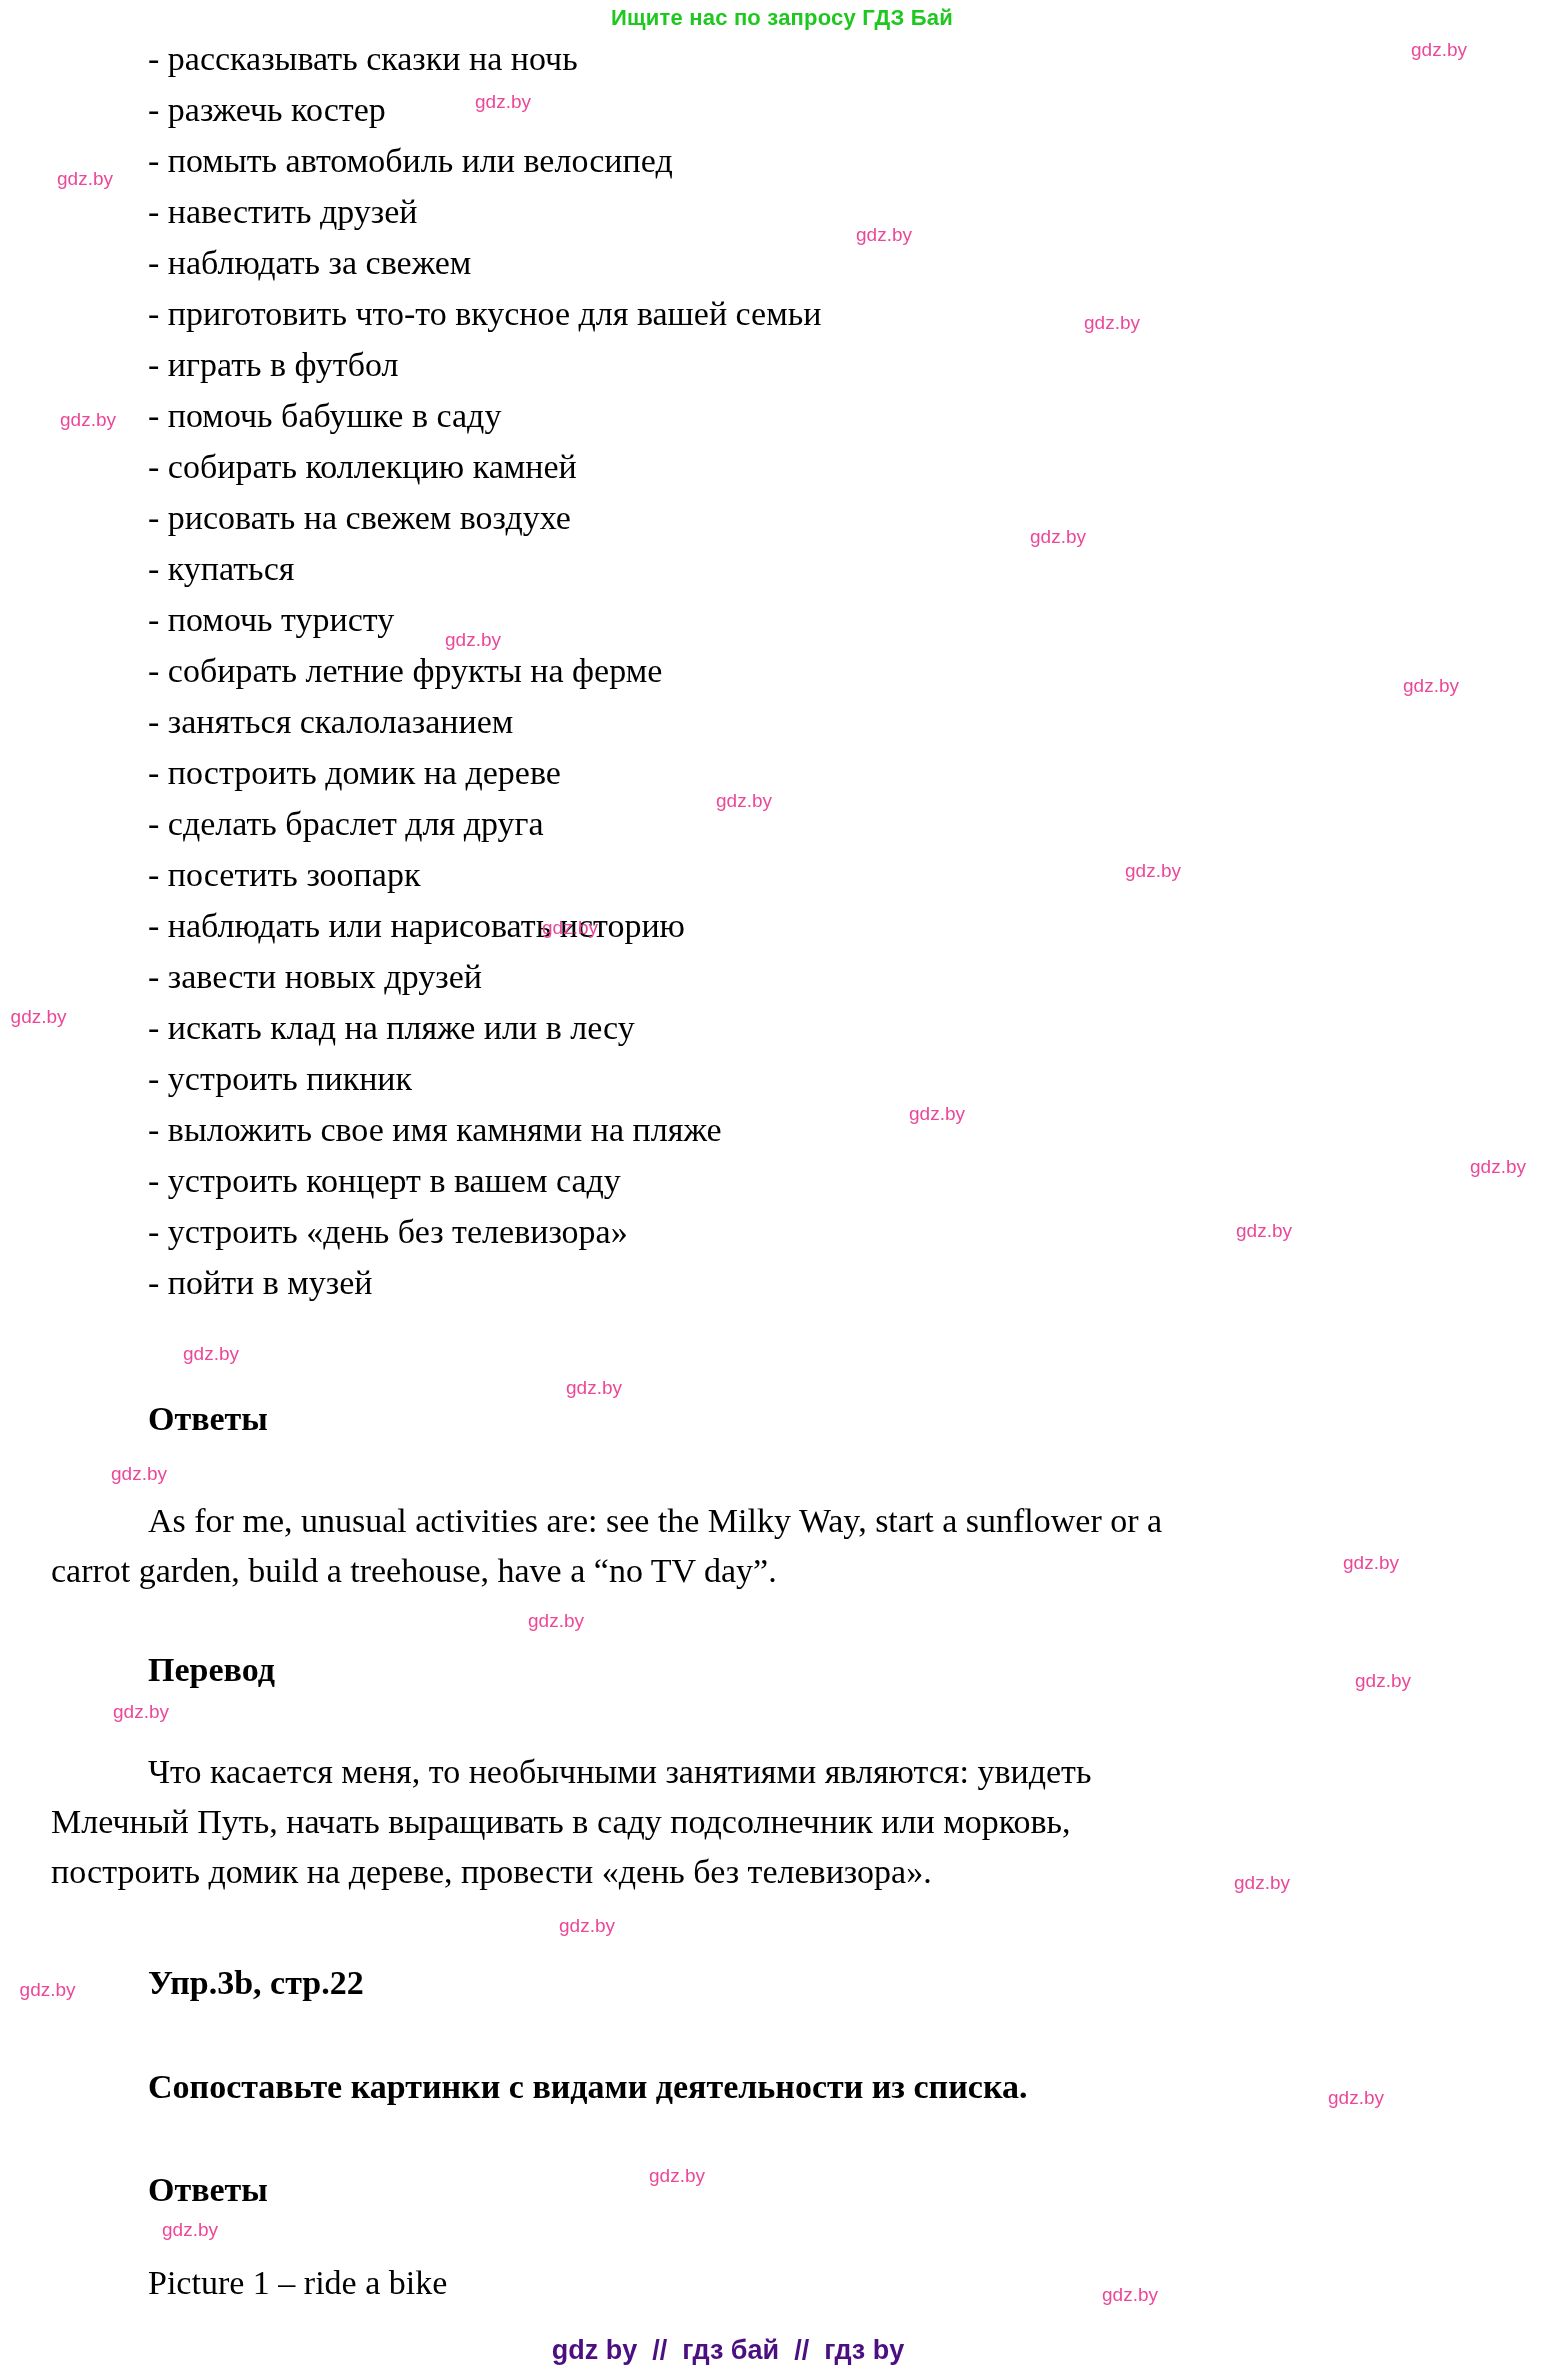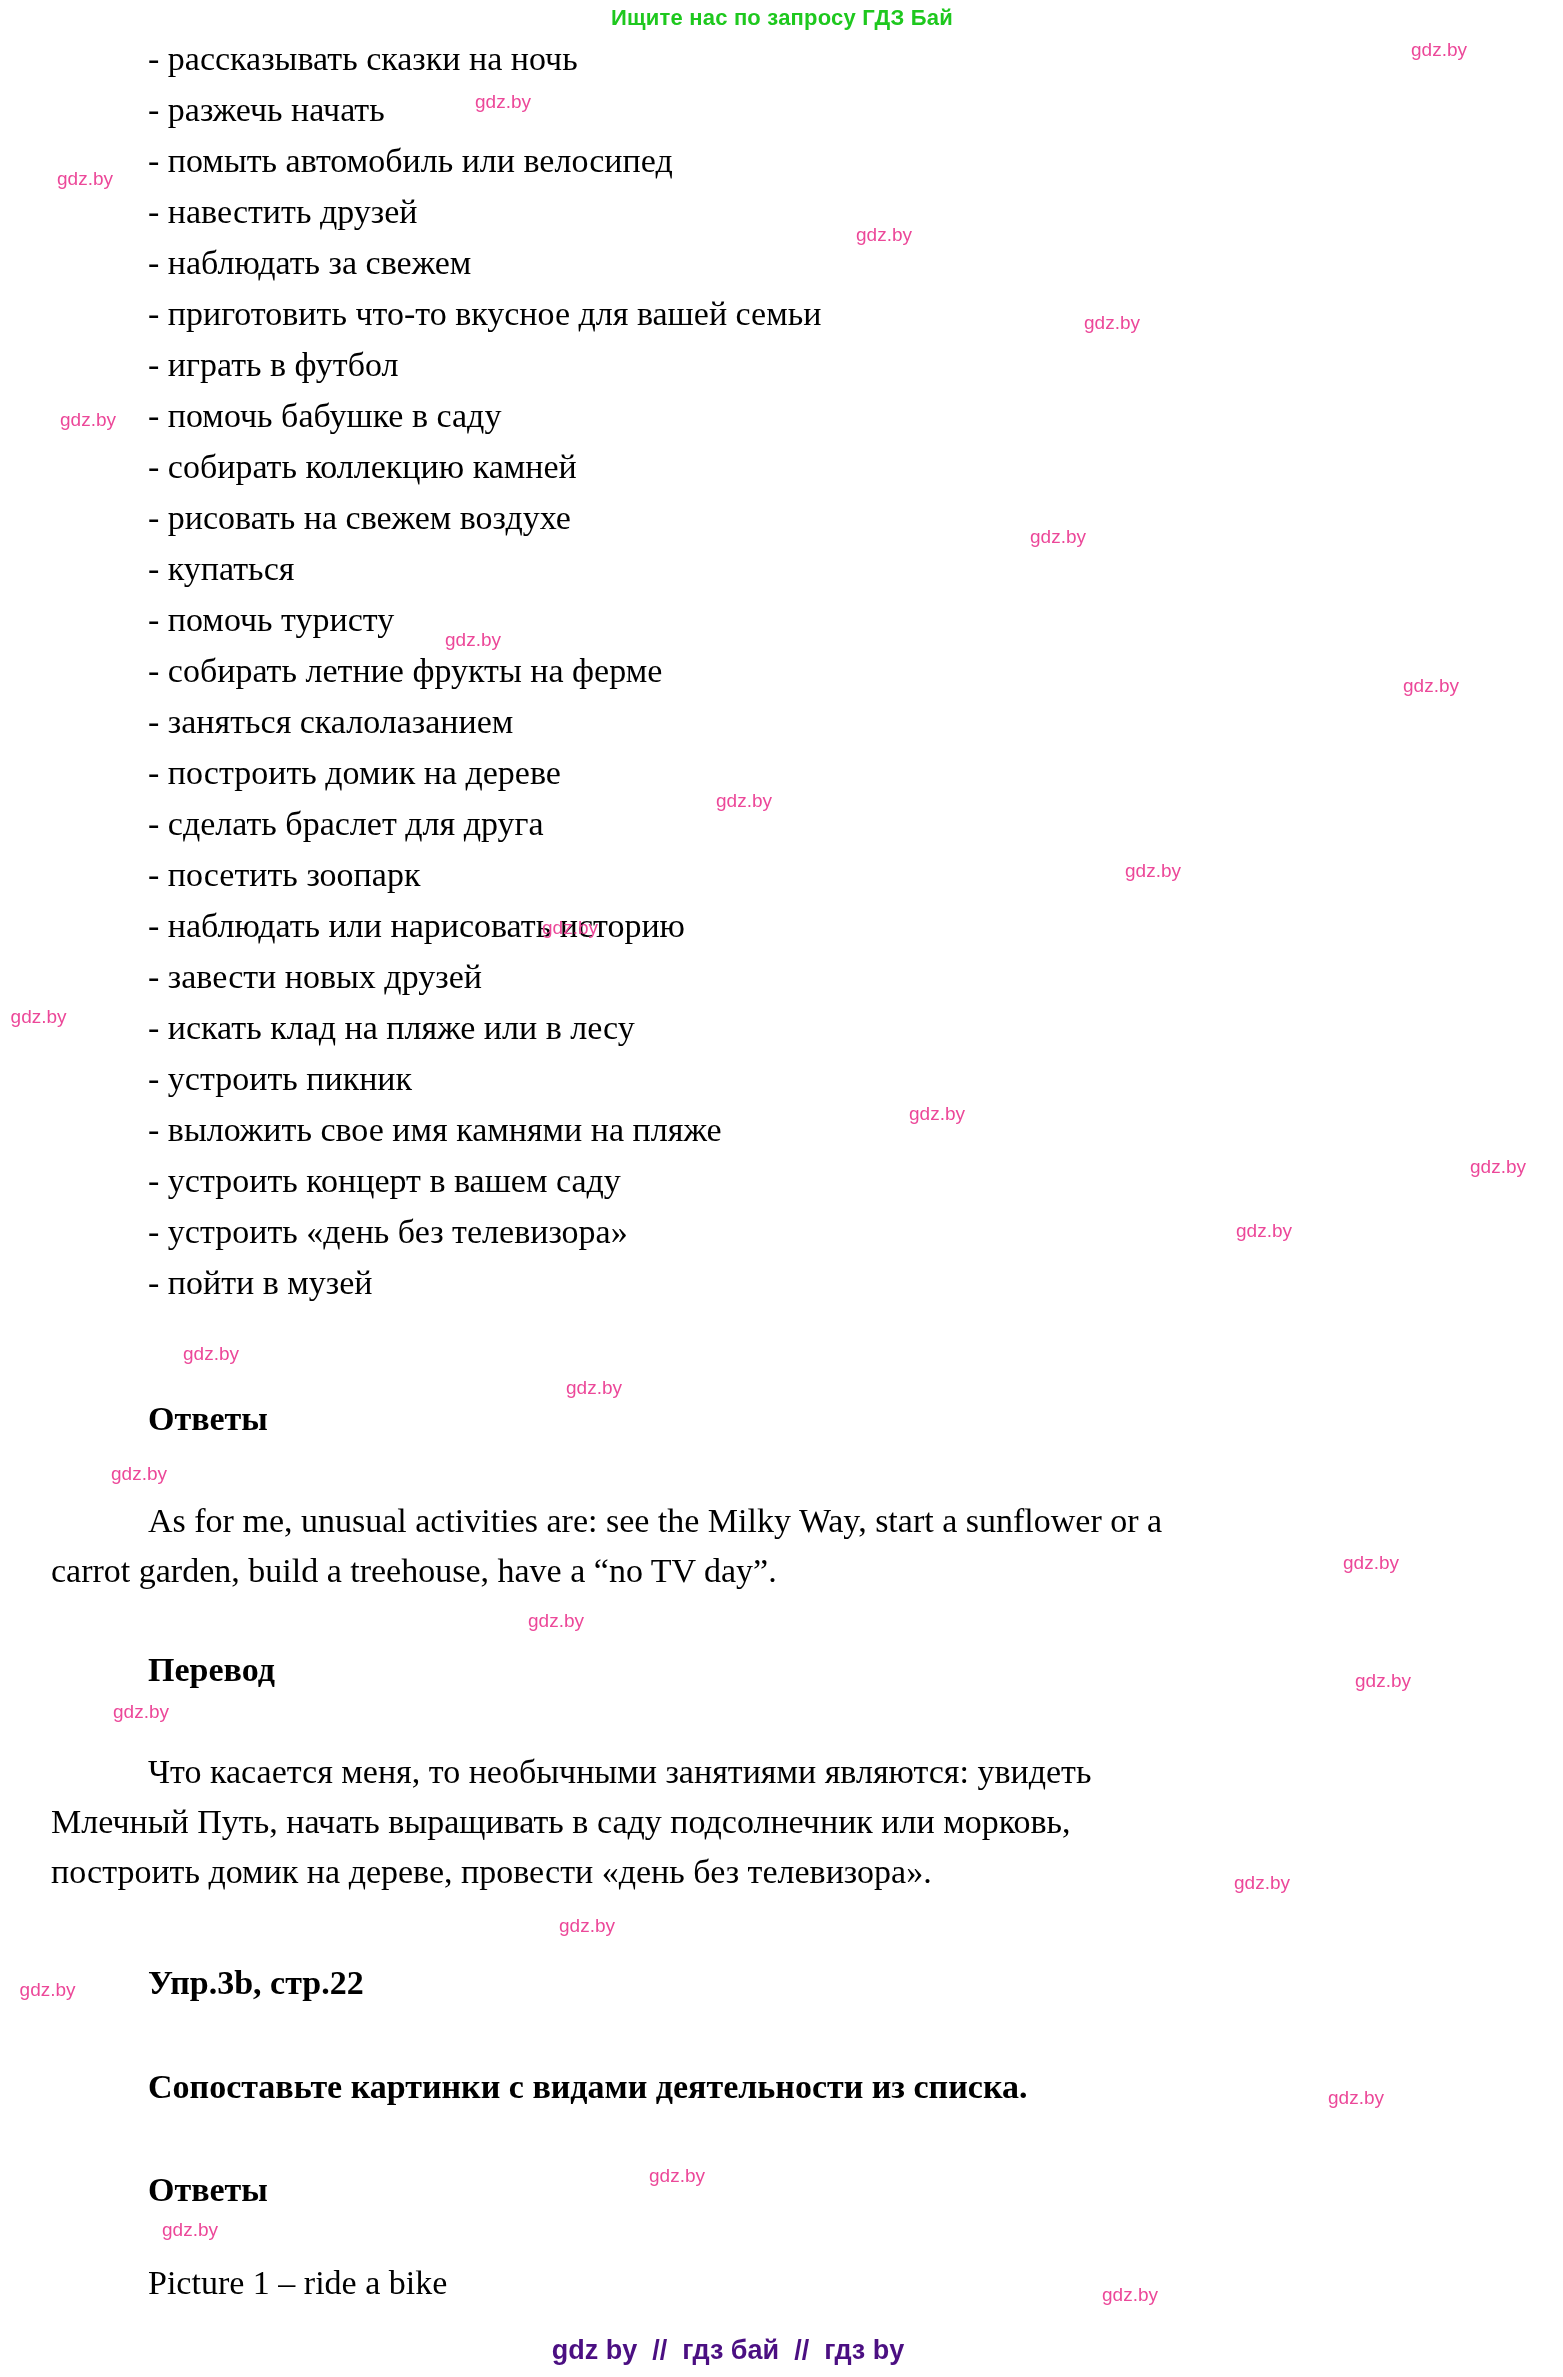--- a/index.html
+++ b/index.html
@@ -93,21 +93,21 @@
 </style>
 </head>
 <body>
 
 <div id="page">
 
   <div class="promo" style="color: rgb(30, 200, 30);">Ищите нас по запросу ГДЗ Бай</div>
 
   <div class="bullet-list">
     <div class="bullet">- рассказывать сказки на ночь</div>
-    <div class="bullet">- разжечь начать</div>
+    <div class="bullet">- разжечь костер</div>
     <div class="bullet">- помыть автомобиль или велосипед</div>
     <div class="bullet">- навестить друзей</div>
     <div class="bullet">- наблюдать за свежем</div>
     <div class="bullet">- приготовить что-то вкусное для вашей семьи</div>
     <div class="bullet">- играть в футбол</div>
     <div class="bullet">- помочь бабушке в саду</div>
     <div class="bullet">- собирать коллекцию камней</div>
     <div class="bullet">- рисовать на свежем воздухе</div>
     <div class="bullet">- купаться</div>
     <div class="bullet">- помочь туристу</div>

